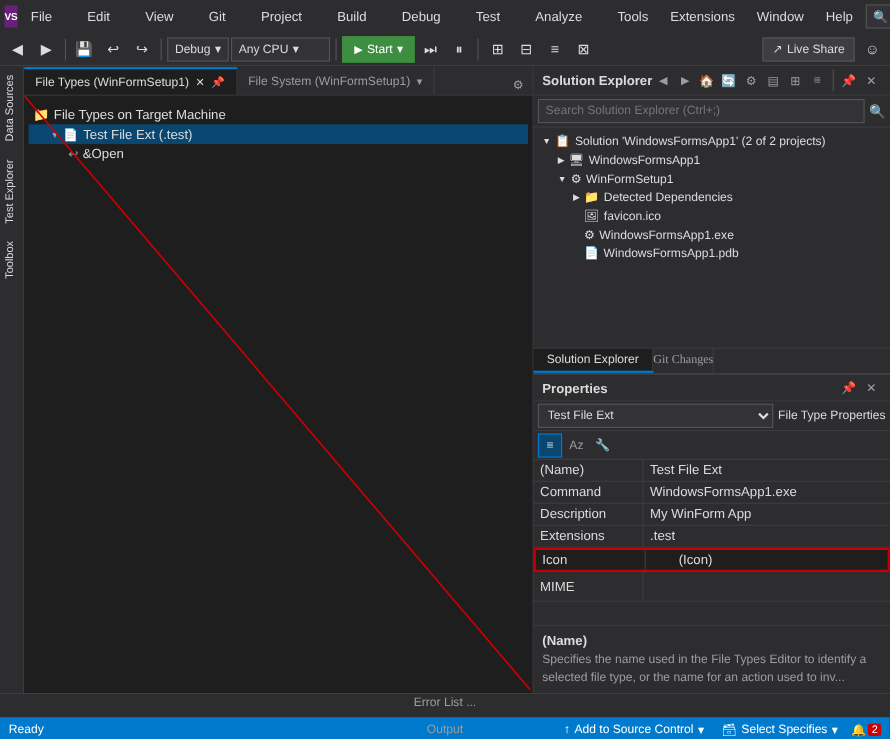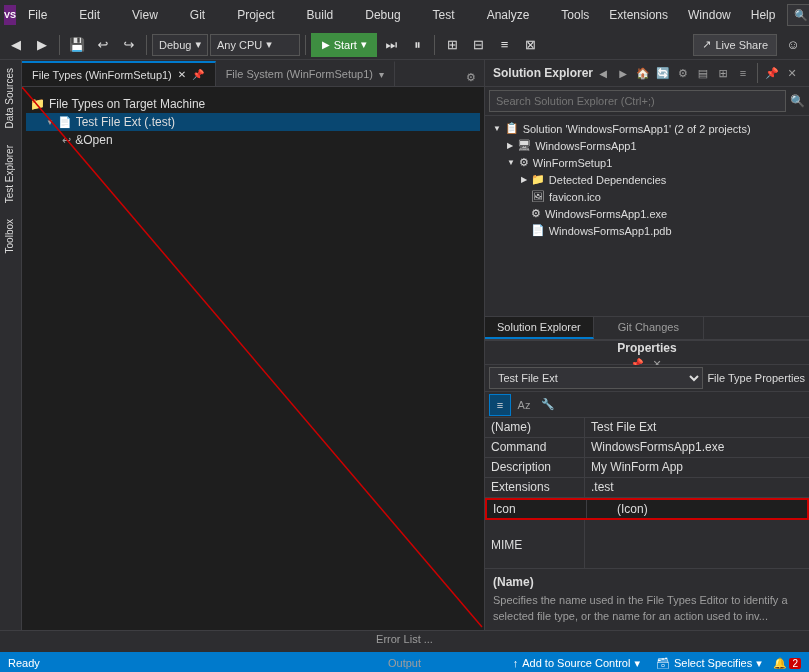--- a/index.html
+++ b/index.html
@@ -191,26 +191,26 @@
         <span>WindowsFormsApp1.exe</span>
       </div>
       <div style="display:flex;align-items:center;gap:4px;padding:2px 8px;padding-left:46px;cursor:pointer;font-size:11px;color:#dcdcdc;">
         <span style="font-size:11px;">📄</span>
         <span>WindowsFormsApp1.pdb</span>
       </div>
     </div>
 
     <div style="height:24px; background:#2d2d30; display:flex; border-top:1px solid #3e3e42; border-bottom:1px solid #3e3e42;">
       <div style="padding:4px 12px;font-size:11px;color:#dcdcdc;cursor:pointer;border-right:1px solid #3e3e42;border-bottom:2px solid #007acc;background:#1e1e1e;">Solution Explorer</div>
-      <div style="padding:4px 24px;font-size:11px;color:#9d9d9d;cursor:pointer;border-right:1px solid #3e3e42;">Git Changes</div>
+      <div style="padding:4px 0;font-size:11px;color:#9d9d9d;cursor:pointer;border-right:1px solid #3e3e42;font-family:Liberation Serif, serif;">Git Changes</div>
     </div>
 
     <div style="display:flex;flex-direction:column;border-top:1px solid #3e3e42;flex:1;overflow:hidden;">
 
-      <div style="height:24px; background:#2d2d30; display:flex; align-items:center; justify-content:space-between; padding:0 8px; border-bottom:1px solid #3e3e42;flex-direction:column;">
+      <div style="height:24px; background:#2d2d30; display:flex; align-items:center; justify-content:space-between; padding:0 8px; border-bottom:1px solid #3e3e42;">
         <span style="font-size:12px;color:#dcdcdc;font-weight:bold;">Properties</span>
         <div style="display:flex;align-items:center;gap:2px;">
           <div style="width:18px;height:18px;display:flex;align-items:center;justify-content:center;cursor:pointer;color:#9d9d9d;font-size:11px;">📌</div>
           <div style="width:18px;height:18px;display:flex;align-items:center;justify-content:center;cursor:pointer;color:#9d9d9d;font-size:11px;">✕</div>
         </div>
       </div>
 
       <div style="display:flex;align-items:center;padding:2px 4px;border-bottom:1px solid #3e3e42;background:#2d2d30;">
         <select style="flex:1;height:22px;background:#333337;border:1px solid #555;color:#dcdcdc;font-size:11px;padding:0 4px;outline:none;">
           <option>Test File Ext</option>
@@ -239,21 +239,21 @@
         </div>
         <div style="display:flex;font-size:12px;border-bottom:1px solid #3e3e42;min-height:20px;">
           <span style="width:100px;padding:2px 6px;color:#dcdcdc;border-right:1px solid #3e3e42;flex-shrink:0;">Extensions</span>
           <span style="flex:1;padding:2px 6px;color:#dcdcdc;">.test</span>
         </div>
         <div style="display:flex;font-size:12px;border-bottom:1px solid #3e3e42;min-height:20px;background:#1e1e1e;border:2px solid #cc0000;box-sizing:border-box;gap:24px;">
           <span style="width:100px;padding:2px 6px;color:#dcdcdc;border-right:1px solid #3e3e42;flex-shrink:0;">Icon</span>
           <span style="flex:1;padding:2px 6px;color:#dcdcdc;">(Icon)</span>
         </div>
         <div style="display:flex;font-size:12px;border-bottom:1px solid #3e3e42;min-height:20px;">
-          <span style="width:100px;padding:18px 6px;color:#dcdcdc;border-right:1px solid #3e3e42;flex-shrink:0;">MIME</span>
+          <span style="width:100px;padding:6px 6px;color:#dcdcdc;border-right:1px solid #3e3e42;flex-shrink:0;">MIME</span>
           <span style="flex:1;padding:2px 6px;color:#dcdcdc;"></span>
         </div>
       </div>
 
       <div style="padding:6px 8px;border-top:1px solid #3e3e42;background:#2d2d30;">
         <div style="font-weight:bold;font-size:12px;color:#dcdcdc;margin-bottom:4px;">(Name)</div>
         <div style="font-size:11px;color:#9d9d9d;line-height:1.4;">Specifies the name used in the File Types Editor to identify a selected file type, or the name for an action used to inv...</div>
       </div>
     </div>
   </div>

